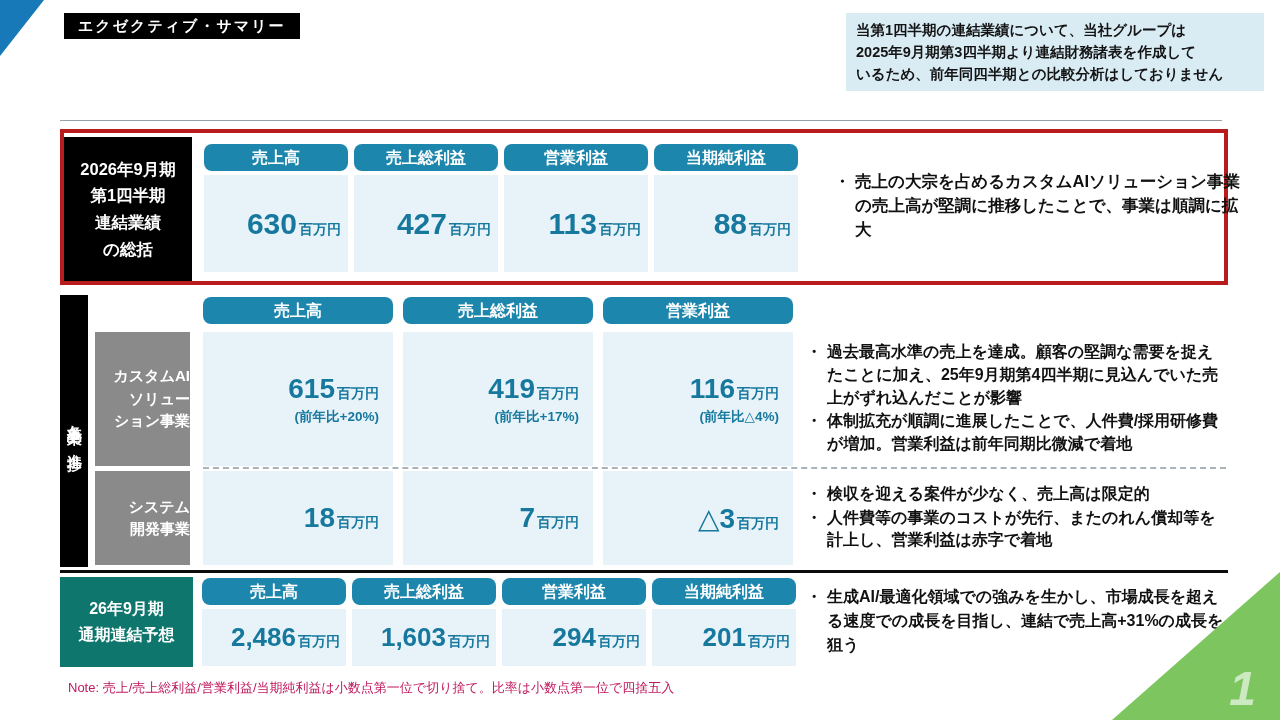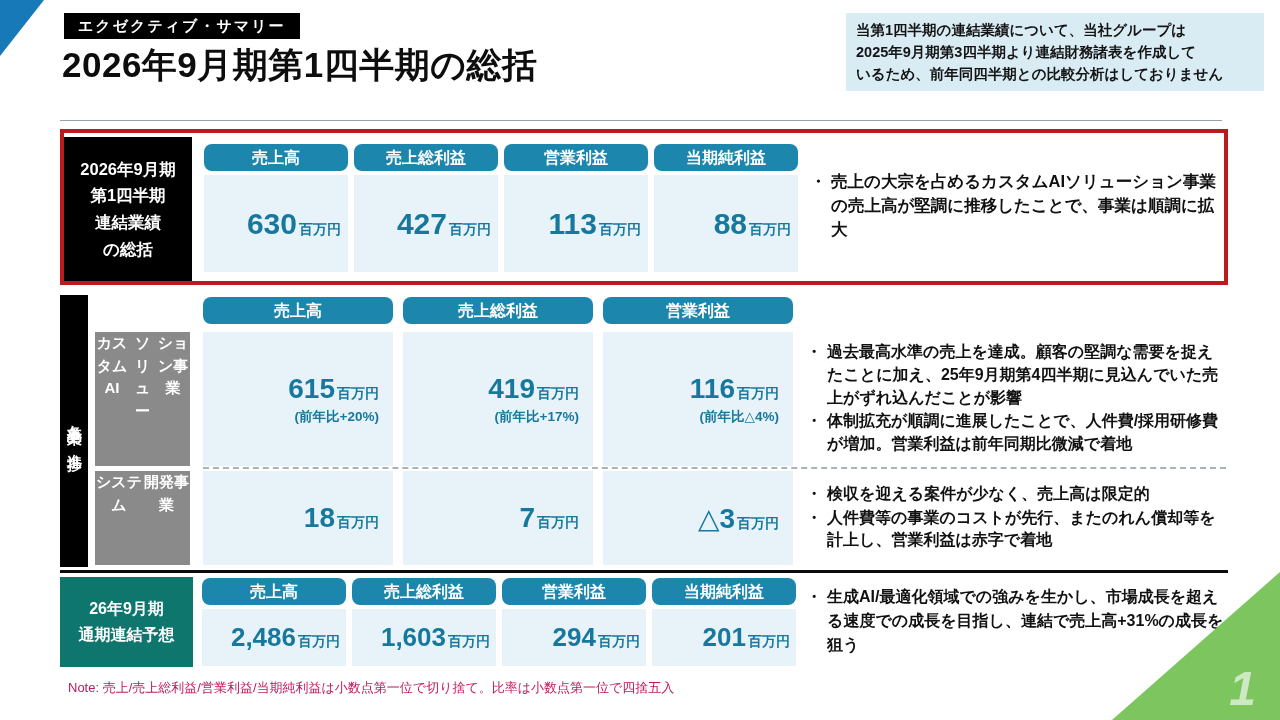--- a/index.html
+++ b/index.html
@@ -46,32 +46,32 @@
 
   
   .sec1{position:absolute;left:60px;top:129px;width:1168px;height:156px;border:4px solid #b91c1c;}
   .sec1-label{position:absolute;left:0;top:4px;width:128px;height:144px;background:#000;color:#fff;
     display:flex;flex-direction:column;align-items:center;justify-content:center;
     font-size:16.5px;font-weight:bold;line-height:1.62;text-align:center;}
   .s1c0{left:140px;width:144px;} .s1c1{left:290px;width:144px;}
   .s1c2{left:440px;width:144px;} .s1c3{left:590px;width:144px;}
   .sec1 .chip{top:11px;}
   .sec1 .panel{top:42px;height:97px;padding-right:7px;}
-  .sec1-bullets{position:absolute;left:744px;top:0;width:414px;height:100%;
+  .sec1-bullets{position:absolute;left:768px;top:0;width:414px;height:100%;
     display:flex;flex-direction:column;justify-content:center;}
 
   
   .sec2{position:absolute;left:60px;top:294px;width:1168px;height:272px;}
   .side-bar{position:absolute;left:0;top:1px;width:28px;height:272px;background:#000;color:#fff;
     display:flex;align-items:center;justify-content:center;
     writing-mode:vertical-rl;text-orientation:upright;font-size:15px;font-weight:bold;letter-spacing:3px;}
   .s2c0{left:143px;width:190px;} .s2c1{left:343px;width:190px;} .s2c2{left:543px;width:190px;}
   .sec2 .chip{top:3px;}
   .gray-label{position:absolute;left:35px;width:95px;background:var(--gray);color:#fff;
-    display:flex;flex-direction:row;align-items:flex-start;justify-content:center;
+    display:flex;flex-direction:column;align-items:flex-end;justify-content:center;
     font-size:15px;font-weight:bold;line-height:1.5;text-align:center;}
   .row1-y{top:38px;height:134px;}
   .row2-y{top:177px;height:94px;}
   .sec2 .panel{flex-direction:column;align-items:flex-end;justify-content:center;padding-right:14px;padding-left:34px;}
   .sec2 .num{font-size:28px;}
   .yoy{font-size:13.5px;font-weight:bold;color:var(--val);margin-top:3px;}
   .dash-divider{position:absolute;left:143px;top:173px;width:1023px;border-top:2px dashed #a9b3b8;}
   .s2-bullets{position:absolute;left:744px;width:424px;display:flex;flex-direction:column;justify-content:center;}
   .s2-bullets .bullet{font-size:16px;line-height:1.42;margin-bottom:1px;}
 
@@ -94,21 +94,20 @@
   .footer-note{position:absolute;left:68px;top:679px;font-size:13px;color:#be185d;}
 </style>
 </head>
 <body>
 
 <div class="slide">
 
   <div class="corner-tl"></div>
 
   <div class="badge">エクゼクティブ・サマリー</div>
-  <h1 class="title">2026年9月期第1四半期の総括</h1>
   <div class="note-box">
     <div>当第1四半期の連結業績について、当社グループは</div>
     <div>2025年9月期第3四半期より連結財務諸表を作成して</div>
     <div>いるため、前年同四半期との比較分析はしておりません</div>
   </div>
   <div class="title-divider"></div>
 
   <div class="sec1">
     <div class="sec1-label">
       <div>2026年9月期</div>

